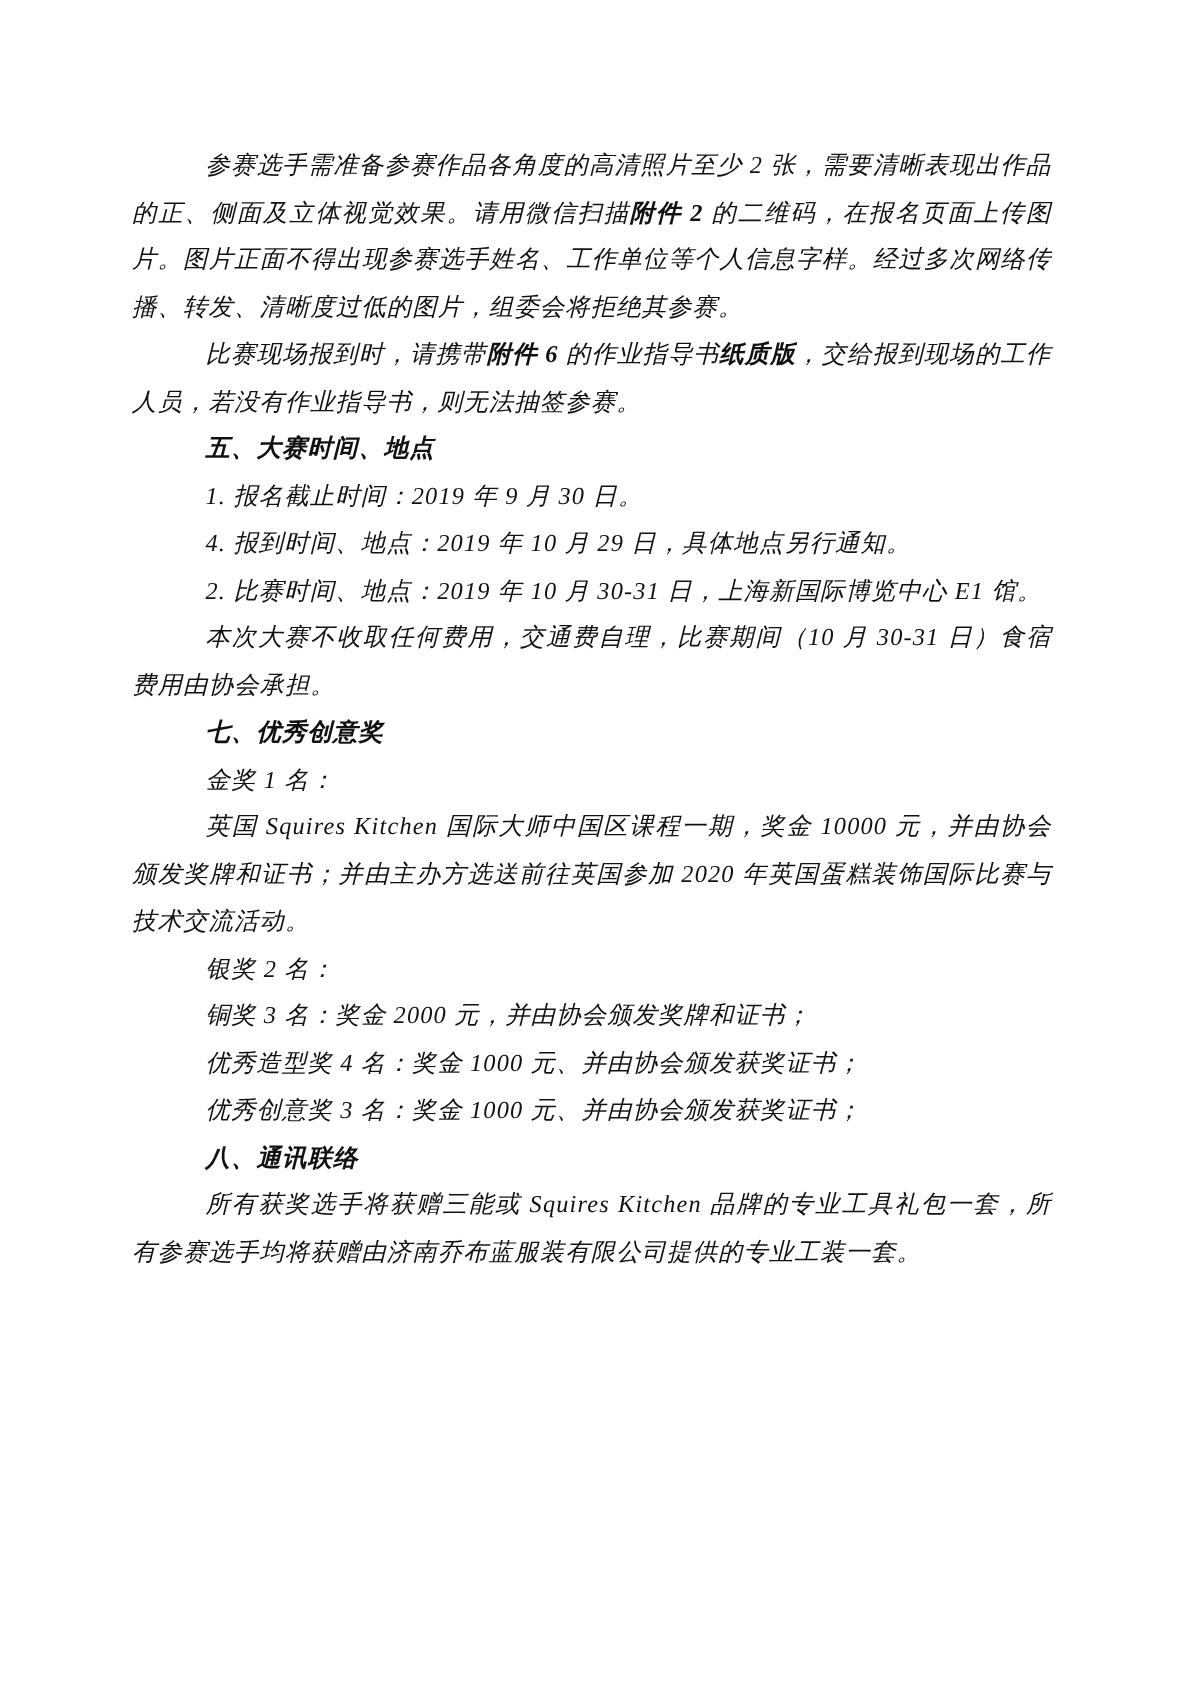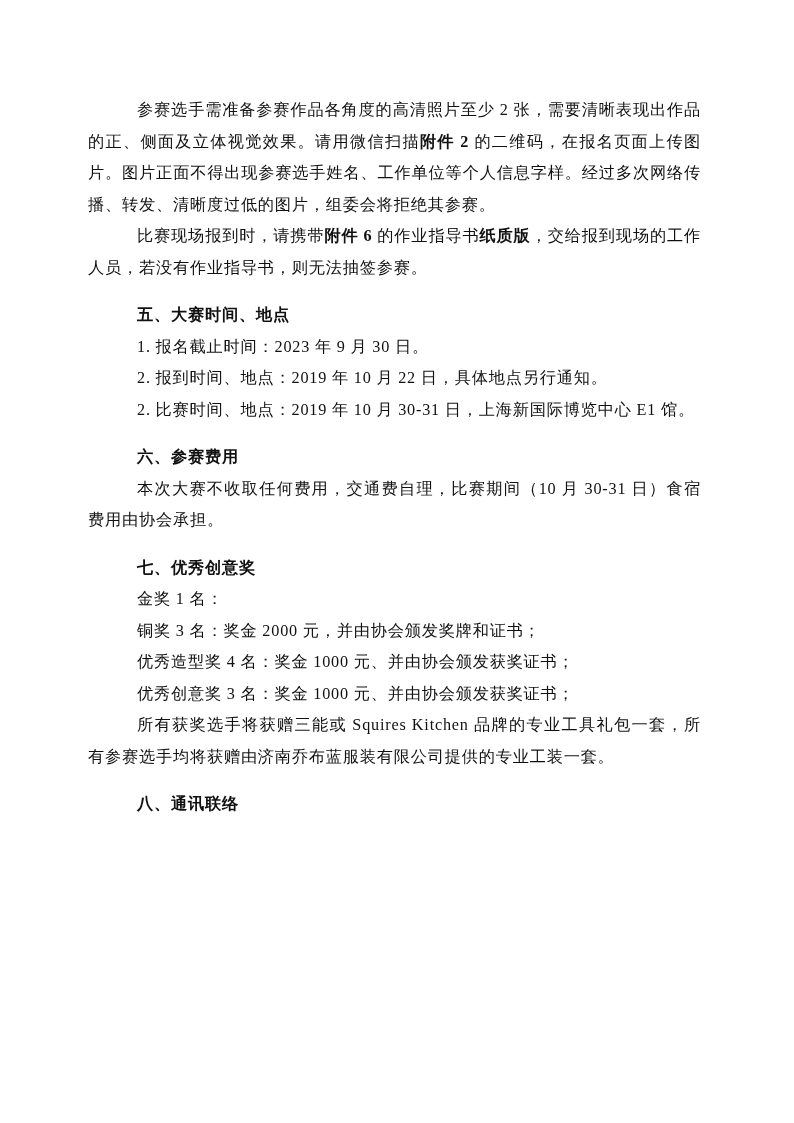--- a/index.html
+++ b/index.html
@@ -25,38 +25,40 @@
     width: 613px;
     font-size: 16.2px;
     line-height: 31.5px;
     letter-spacing: 0.8px;
     text-align: justify;
   }
   .para {
     margin: 0;
     padding: 0;
     text-indent: 49px;
+    font-style: italic;
   }
-  .para.heading { font-weight: 700; margin-top: 16px; }
+  .para.heading { font-weight: 700; }
   .b { font-weight: 700; }
 </style>
 </head>
 <body>
 
 <div class="page">
   <div class="doc" id="doc-body">
       <p class="para"><span>参赛选手需准备参赛作品各角度的高清照片至少 2 张，需要清晰表现出作品的正、侧面及立体视觉效果。请用微信扫描</span><span class="b">附件 2</span><span> 的二维码，在报名页面上传图片。图片正面不得出现参赛选手姓名、工作单位等个人信息字样。经过多次网络传播、转发、清晰度过低的图片，组委会将拒绝其参赛。</span></p>
       <p class="para"><span>比赛现场报到时，请携带</span><span class="b">附件 6</span><span> 的作业指导书</span><span class="b">纸质版</span><span>，交给报到现场的工作人员，若没有作业指导书，则无法抽签参赛。</span></p>
       <p class="para heading"><span class="b">五、大赛时间、地点</span></p>
-      <p class="para"><span>1. 报名截止时间：2023 年 9 月 30 日。</span></p>
-      <p class="para"><span>2. 报到时间、地点：2019 年 10 月 22 日，具体地点另行通知。</span></p>
+      <p class="para"><span>1. 报名截止时间：2019 年 9 月 30 日。</span></p>
+      <p class="para"><span>4. 报到时间、地点：2019 年 10 月 29 日，具体地点另行通知。</span></p>
       <p class="para"><span>2. 比赛时间、地点：2019 年 10 月 30-31 日，上海新国际博览中心 E1 馆。</span></p>
-      <p class="para heading"><span class="b">六、参赛费用</span></p>
       <p class="para"><span>本次大赛不收取任何费用，交通费自理，比赛期间（10 月 30-31 日）食宿费用由协会承担。</span></p>
       <p class="para heading"><span class="b">七、优秀创意奖</span></p>
       <p class="para"><span>金奖 1 名：</span></p>
+      <p class="para"><span>英国 Squires Kitchen 国际大师中国区课程一期，奖金 10000 元，并由协会颁发奖牌和证书；并由主办方选送前往英国参加 2020 年英国蛋糕装饰国际比赛与技术交流活动。</span></p>
+      <p class="para"><span>银奖 2 名：</span></p>
       <p class="para"><span>铜奖 3 名：奖金 2000 元，并由协会颁发奖牌和证书；</span></p>
       <p class="para"><span>优秀造型奖 4 名：奖金 1000 元、并由协会颁发获奖证书；</span></p>
       <p class="para"><span>优秀创意奖 3 名：奖金 1000 元、并由协会颁发获奖证书；</span></p>
+      <p class="para heading"><span class="b">八、通讯联络</span></p>
       <p class="para"><span>所有获奖选手将获赠三能或 Squires Kitchen 品牌的专业工具礼包一套，所有参赛选手均将获赠由济南乔布蓝服装有限公司提供的专业工装一套。</span></p>
-      <p class="para heading"><span class="b">八、通讯联络</span></p>
     </div>
 </div>
 
 </body></html>

